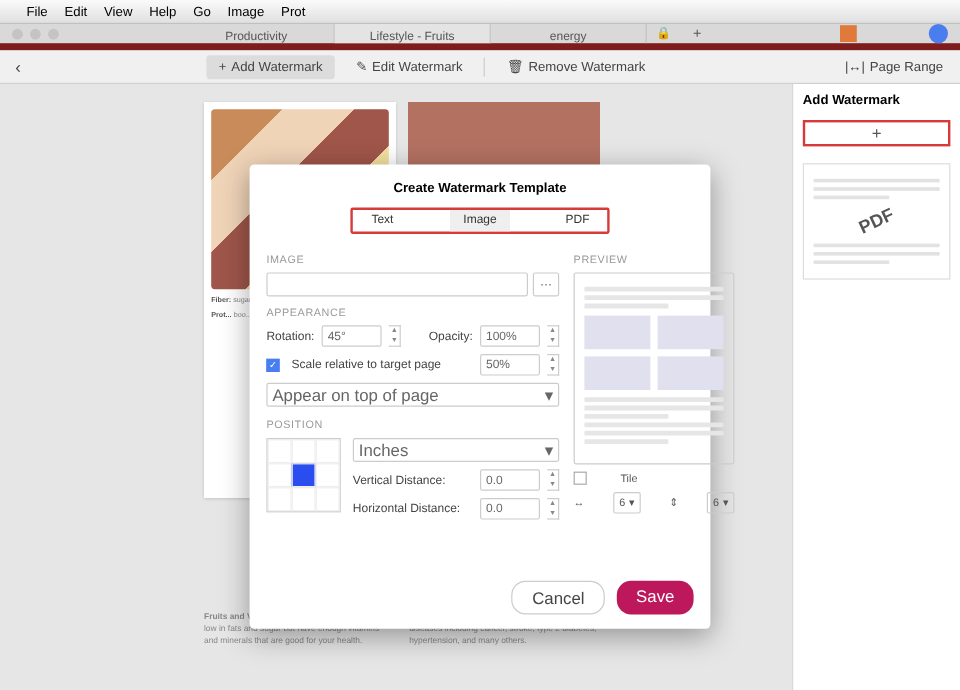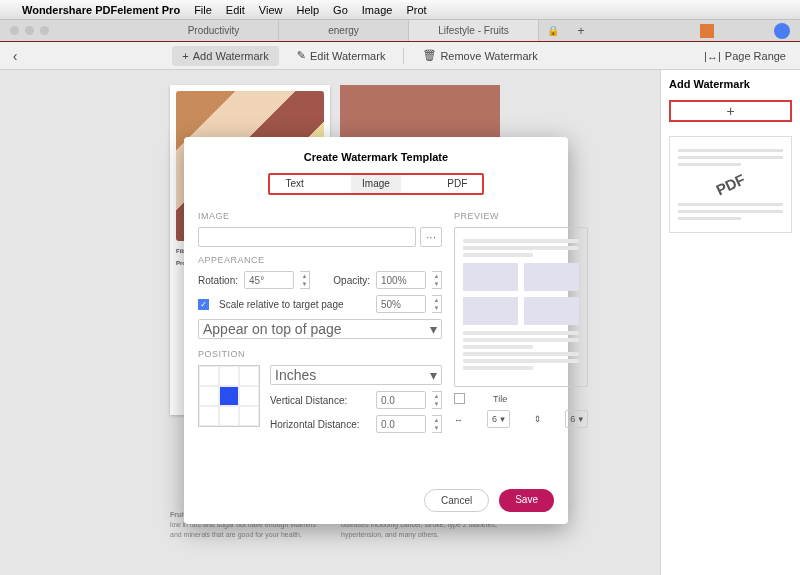--- a/index.html
+++ b/index.html
@@ -1,20 +1,20 @@
 <!DOCTYPE html>
 <html><head>
 <meta charset="utf-8">
 <style>
   *{box-sizing:border-box;margin:0;padding:0;font-family:-apple-system,BlinkMacSystemFont,"Segoe UI",Arial,sans-serif;}
   body{width:800px;height:575px;overflow:hidden;background:#e8e8e8;position:relative;}
   .menubar{height:20px;background:linear-gradient(#fafafa,#e0e0e0);display:flex;align-items:center;padding:0 8px;font-size:11px;gap:14px;border-bottom:1px solid #c0c0c0;}
   .menubar .apple{font-size:13px;}
   .menubar .app{font-weight:bold;}
-  .tabbar{height:22px;background:#d9d9d9;display:flex;align-items:center;border-bottom:1px solid #7f1d1d;font-size:10px;color:#555;}
+  .tabbar{height:22px;background:#d9d9d9;display:flex;align-items:center;border-bottom:6px solid #7f1d1d;font-size:10px;color:#555;}
   .traffic{display:flex;gap:6px;padding:0 10px;}
   .traffic span{width:9px;height:9px;border-radius:50%;background:#c4c4c4;}
   .tab{flex:0 0 130px;text-align:center;border-right:1px solid #c4c4c4;height:100%;line-height:22px;}
   .tab.active{background:#e4e4e4;}
   .tabfill{flex:1;}
   .avatar{width:16px;height:16px;border-radius:50%;background:#4a7ef0;margin:0 10px;}
   .appicon{width:14px;height:14px;background:#e07a3a;margin-right:50px;}
   .lock{font-size:10px;padding:0 8px;}
   .plus-tab{font-size:12px;padding:0 10px;}
   .toolbar{height:28px;background:#f0f0f0;border-bottom:1px solid #d0d0d0;display:flex;align-items:center;font-size:11px;color:#444;}
@@ -29,21 +29,21 @@
   .page1 .imgblock{margin:6px;height:150px;background:linear-gradient(135deg,#c98b5a 20%,#f0d4b8 20% 40%,#a0564a 40% 60%,#f2e0a0 60% 80%,#c07a50 80%);border-radius:3px;}
   .page1 .txt{margin:4px 6px;font-size:6px;color:#888;line-height:1.4;}
   .page1 .txt b{color:#555;}
   .page2{position:absolute;left:340px;top:15px;width:160px;height:60px;background:#b37162;}
   .sidepanel{width:140px;background:#fff;border-left:1px solid #d8d8d8;padding:8px;}
   .sidepanel h4{font-size:11px;font-weight:600;margin-bottom:10px;}
   .addbox{border:2px solid #d83a3a;display:flex;align-items:center;justify-content:center;height:22px;font-size:14px;color:#555;cursor:pointer;margin-bottom:14px;}
   .wmthumb{border:1px solid #ddd;padding:8px 8px;}
   .wmthumb .ln{height:3px;background:#e2e2e2;margin:4px 0;}
   .wmstamp{text-align:center;font-size:15px;font-weight:bold;color:#555;transform:rotate(-25deg);margin:10px 0;}
-  .modal{position:absolute;left:184px;top:137px;width:384px;height:387px;background:#fff;border-radius:4px;box-shadow:0 6px 24px rgba(0,0,0,.35);}
+  .modal{position:absolute;left:208px;top:137px;width:384px;height:387px;background:#fff;border-radius:4px;box-shadow:0 6px 24px rgba(0,0,0,.35);}
   .mtitle{text-align:center;font-size:11px;font-weight:600;padding:14px 0 10px;}
   .seg{border:2px solid #d83a3a;margin:0 auto 12px;width:216px;height:22px;display:flex;border-radius:2px;overflow:hidden;gap:32px;}
   .seg div{flex:1;text-align:center;font-size:10px;line-height:18px;color:#333;cursor:pointer;}
   .seg div.active{background:#efefef;}
   .mbody{display:flex;padding:0 14px;font-size:10px;color:#666;}
   .leftcol{flex:1;}
   .rightcol{width:134px;margin-left:12px;}
   .lbl{font-size:9px;letter-spacing:.5px;color:#999;margin:4px 0 6px;}
   .inputrow{display:flex;align-items:center;margin-bottom:8px;}
   .txtinput{flex:1;height:20px;border:1px solid #ccc;border-radius:2px;font-size:10px;padding:0 4px;}
@@ -57,53 +57,52 @@
   .posgrid{width:62px;height:62px;border:1px solid #ccc;display:grid;grid-template-columns:repeat(3,1fr);grid-template-rows:repeat(3,1fr);}
   .posgrid div{border:1px solid #eee;}
   .posgrid .sel{background:#2a4df0;}
   .preview-card{border:1px solid #ccc;border-radius:2px;padding:8px;height:160px;}
   .pv-ln{height:4px;background:#e6e6e6;margin:3px 0;border-radius:1px;}
   .pv-row{display:flex;gap:6px;margin:6px 0;}
   .pv-sq{flex:1;height:28px;background:#e0e0ef;}
   .tile-row{display:flex;align-items:center;gap:24px;font-size:9px;color:#555;margin-top:6px;}
   .tile-num{height:18px;border:1px solid #ccc;border-radius:2px;font-size:9px;padding:0 4px;width:48px;display:flex;align-items:center;justify-content:space-between;}
   .mfooter{position:absolute;bottom:12px;right:14px;display:flex;gap:10px;}
-  .btn{padding:5px 16px;border-radius:12px;font-size:10px;cursor:pointer;}
+  .btn{padding:5px 16px;border-radius:12px;font-size:14px;cursor:pointer;}
   .btn.cancel{border:1px solid #ccc;background:#fff;color:#444;}
   .btn.save{background:#be185d;color:#fff;}
   .chk{width:11px;height:11px;border:1px solid #4a7ef0;background:#4a7ef0;display:inline-flex;align-items:center;justify-content:center;color:#fff;font-size:8px;margin-right:4px;}
   .chkoff{width:11px;height:11px;border:1px solid #aaa;display:inline-block;margin-right:4px;}
   .ghost{position:absolute;left:170px;top:440px;width:330px;font-size:7px;color:#888;line-height:1.4;display:flex;gap:12px;}
   .ghost .col{flex:1;}
 </style>
 </head>
 <body>
 
 <div class="menubar">
   <span class="apple"></span>
-  <span class="app">Wondershare PDFelement Pro</span>
   <span>File</span>
   <span>Edit</span>
   <span>View</span>
   <span>Help</span>
   <span>Go</span>
   <span>Image</span>
   <span>Prot</span>
 </div>
 
 <div class="tabbar">
   <div class="traffic">
       <span></span>
       <span></span>
       <span></span>
     </div>
   <div style="width:90px"></div>
   <div class="tab">Productivity</div>
+  <div class="tab active">Lifestyle - Fruits</div>
   <div class="tab">energy</div>
-  <div class="tab active">Lifestyle - Fruits</div>
   <span class="lock">🔒</span>
   <span class="plus-tab">+</span>
   <div class="tabfill"></div>
   <div class="appicon"></div>
   <div class="avatar"></div>
 </div>
 
 <div class="toolbar">
   <div class="back">‹</div>
   <div class="tspacer"></div>

